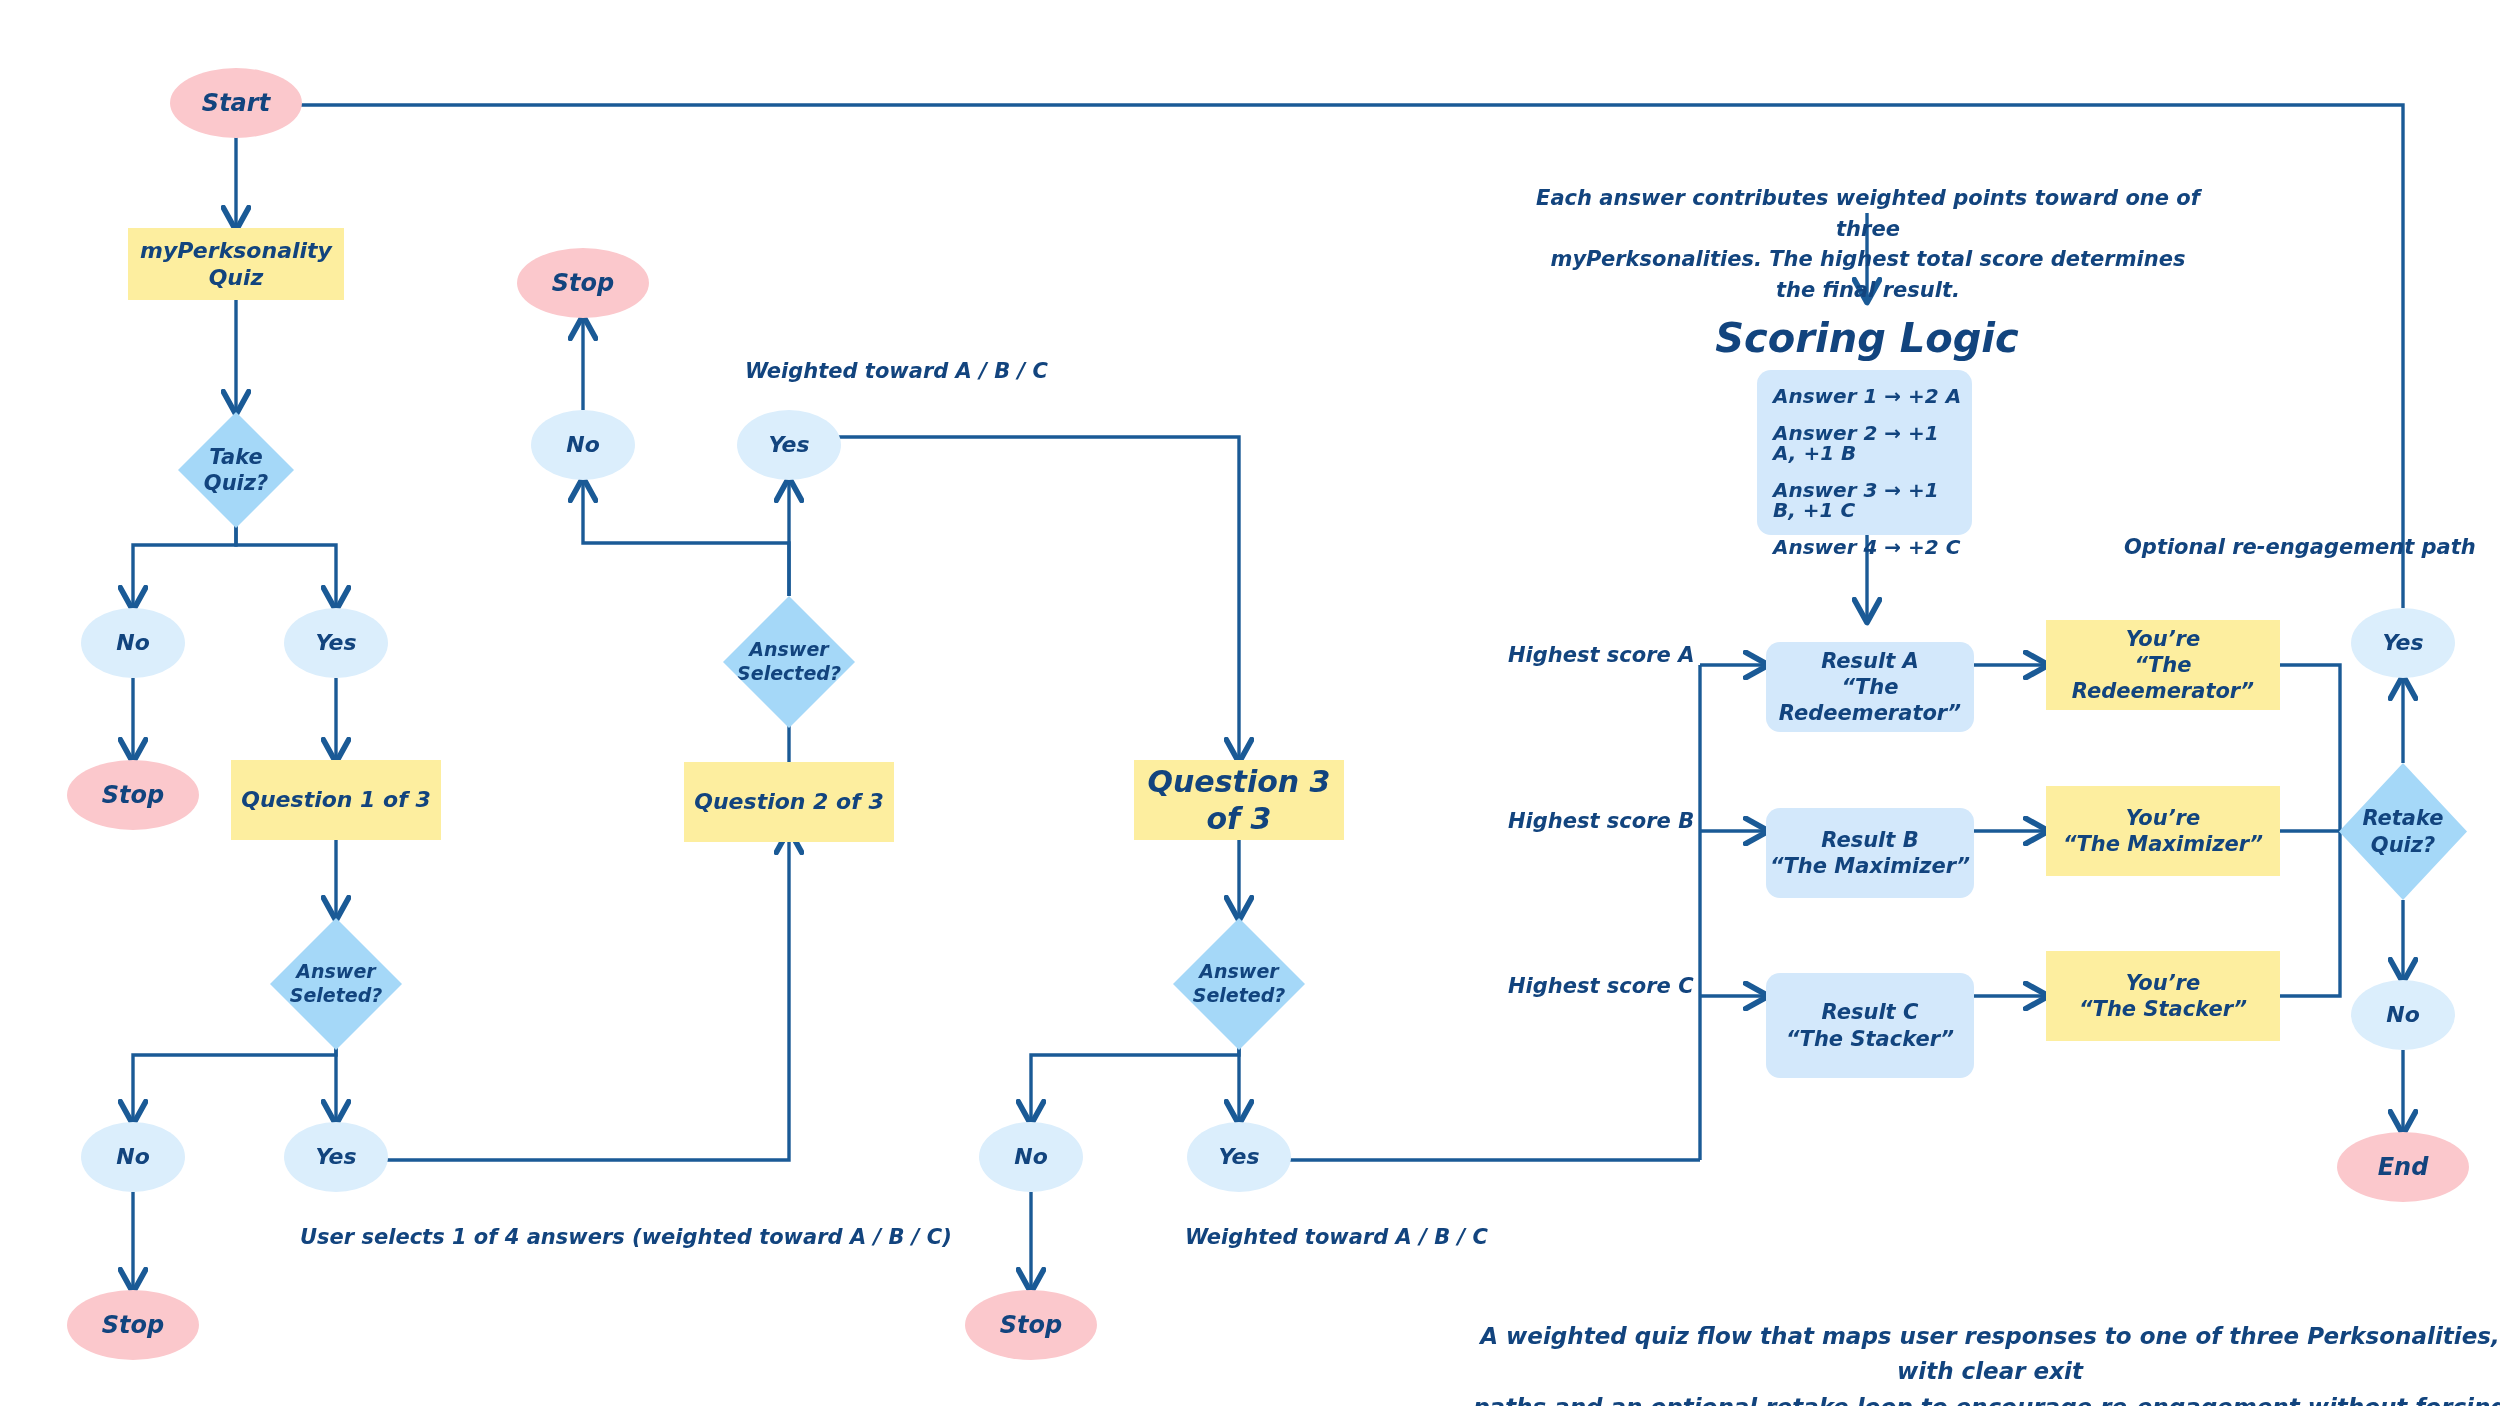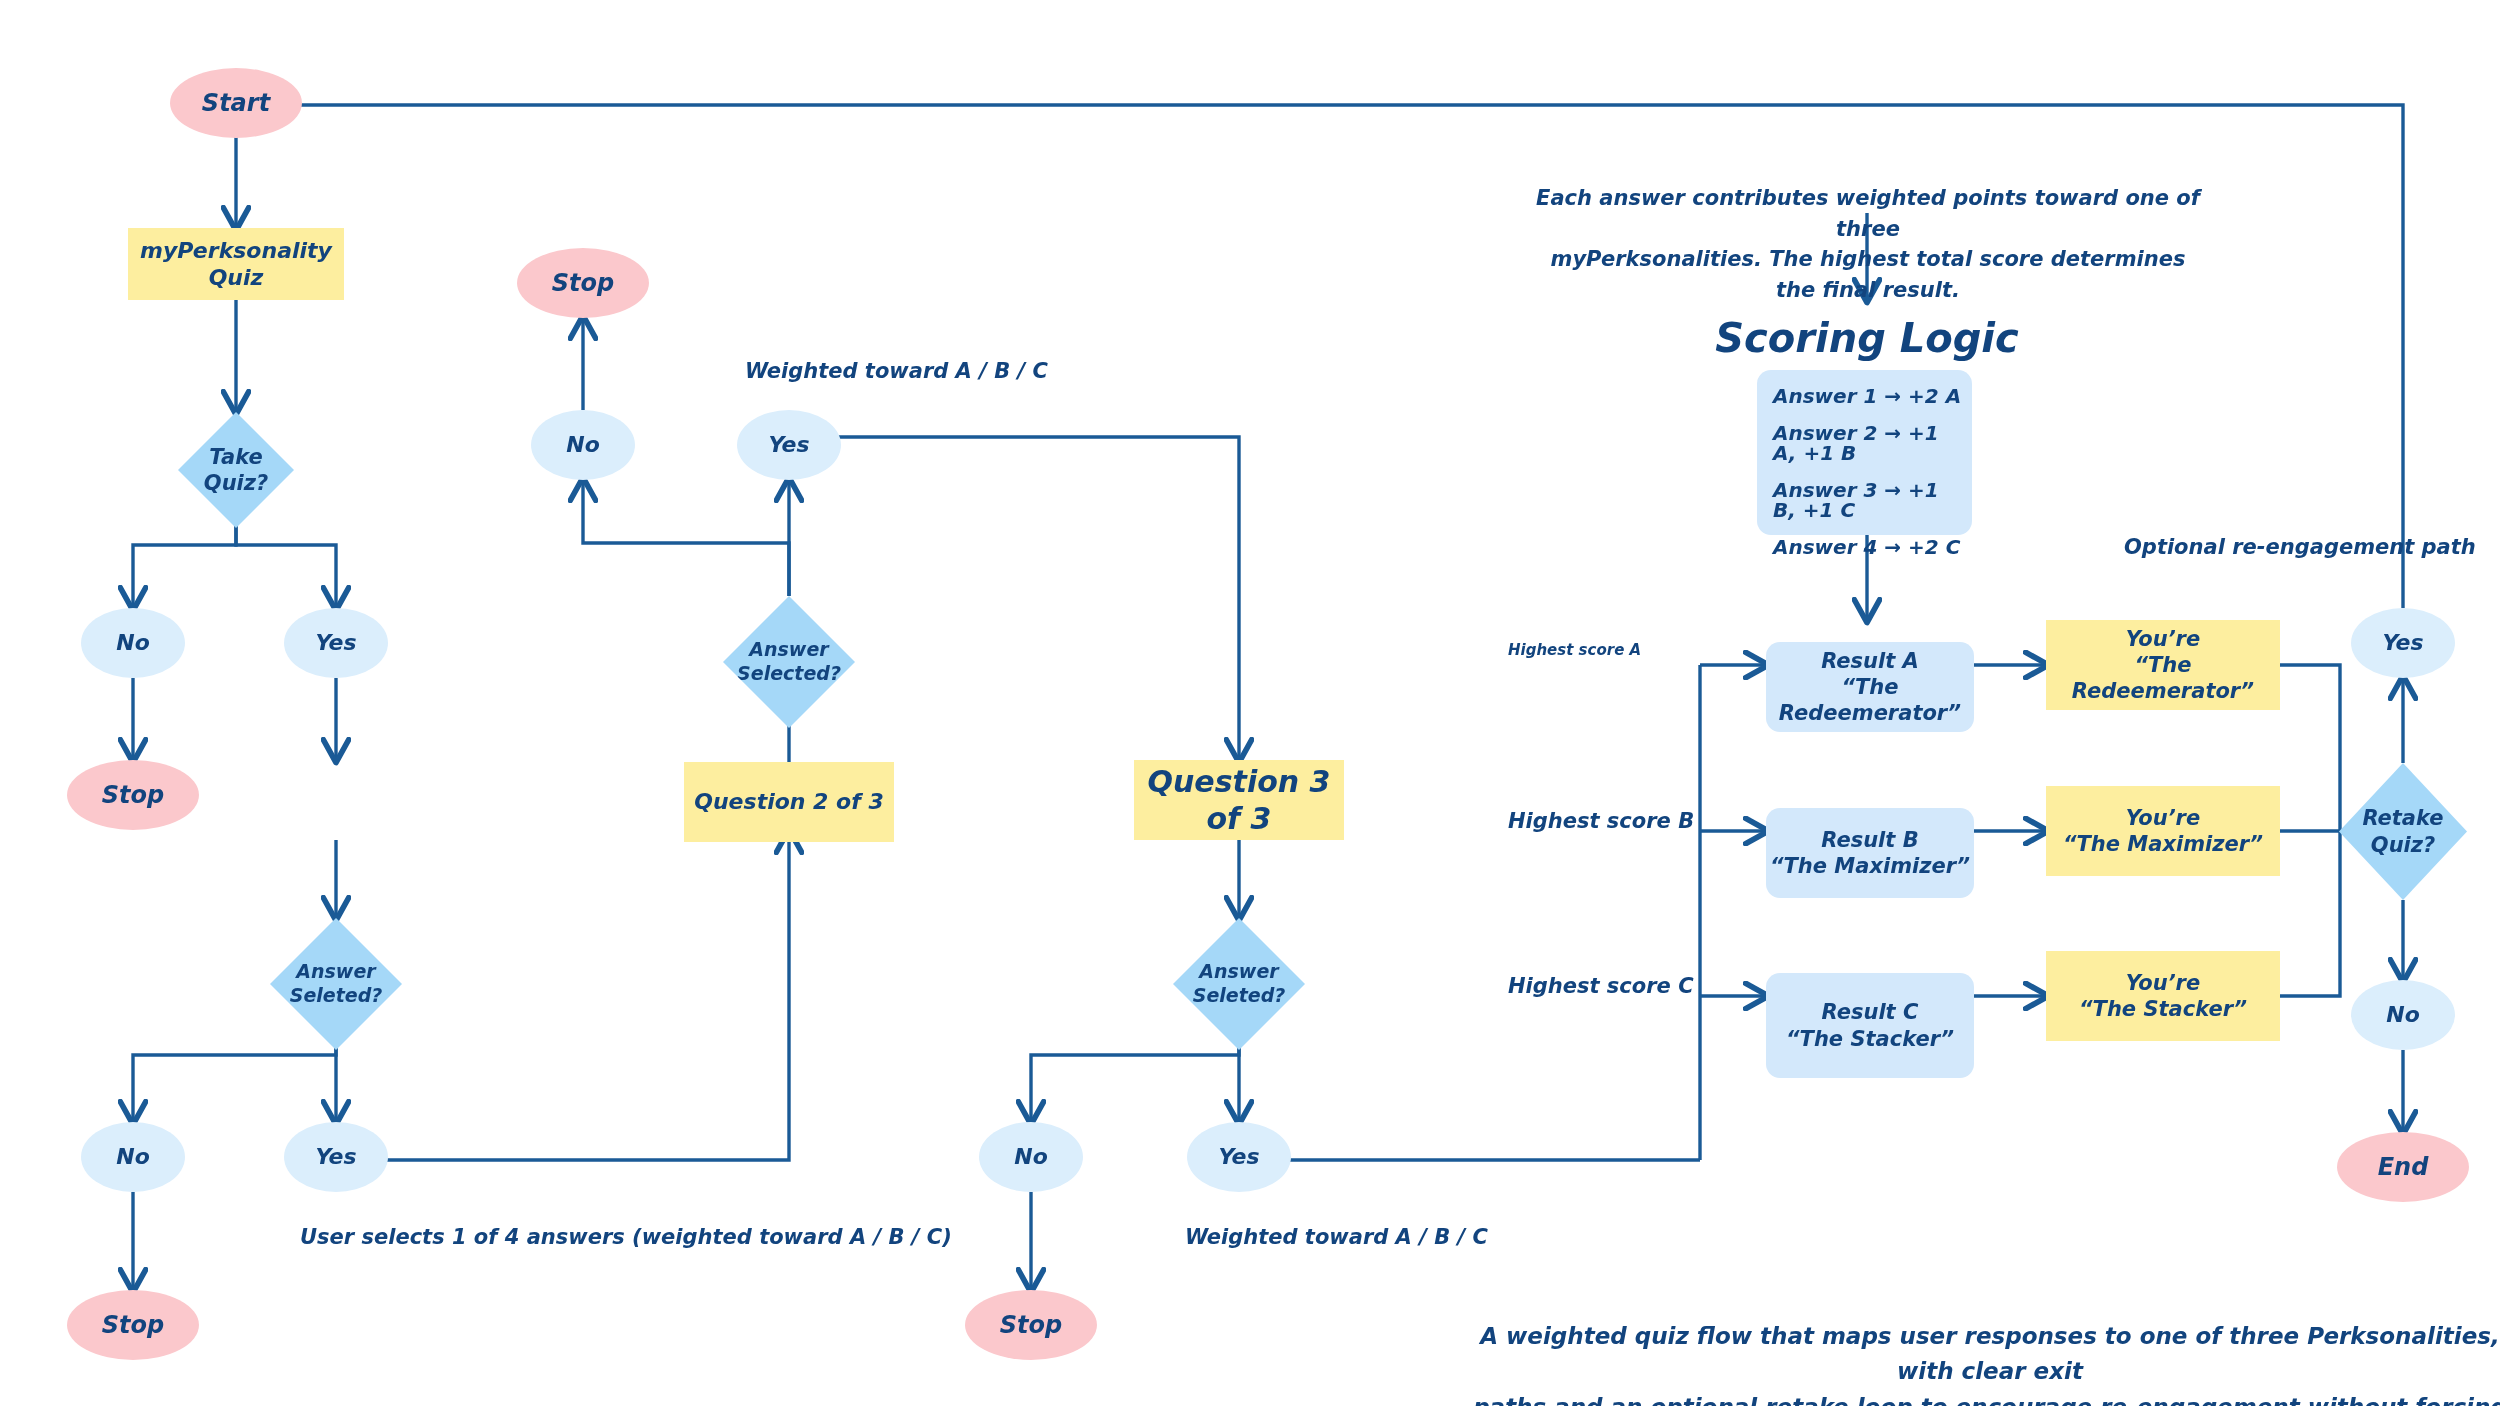--- a/index.html
+++ b/index.html
@@ -125,20 +125,23 @@
   </div>
 
   <div class="node n-yn" style="left:284px;top:608px;width:104px;height:70px;font-size:22px;">
     <span>Yes</span>
   </div>
 
   <div class="node n-term" style="left:67px;top:760px;width:132px;height:70px;font-size:24px;">
     <span>Stop</span>
   </div>
 
+  <div class="node n-proc" style="left:231px;top:760px;width:210px;height:80px;font-size:22px;">
+    <span>Question 1 of 3</span>
+  </div>
 
   <div class="node n-dec" style="left:270px;top:918px;width:132px;height:132px;font-size:19px;
               clip-path:polygon(50% 0,100% 50%,50% 100%,0 50%);white-space:pre-line;">
     <span>Answer
 Seleted?</span>
   </div>
 
   <div class="node n-yn" style="left:81px;top:1122px;width:104px;height:70px;font-size:22px;">
     <span>No</span>
   </div>
@@ -255,21 +258,21 @@
   </div>
 
   <div class="lbl" style="left:745px;top:356px;font-size:21px;">
     <span>Weighted toward A / B / C</span>
   </div>
 
   <div class="lbl" style="left:1185px;top:1222px;font-size:21px;">
     <span>Weighted toward A / B / C</span>
   </div>
 
-  <div class="lbl" style="left:1508px;top:640px;font-size:15px;">
+  <div class="lbl" style="left:1508px;top:640px;font-size:21px;">
     <span>Highest score A</span>
   </div>
   <div class="lbl" style="left:1508px;top:806px;font-size:21px;">
     <span>Highest score B</span>
   </div>
   <div class="lbl" style="left:1508px;top:971px;font-size:21px;">
     <span>Highest score C</span>
   </div>
 
   <div class="lbl" style="left:2124px;top:532px;font-size:21px;">

